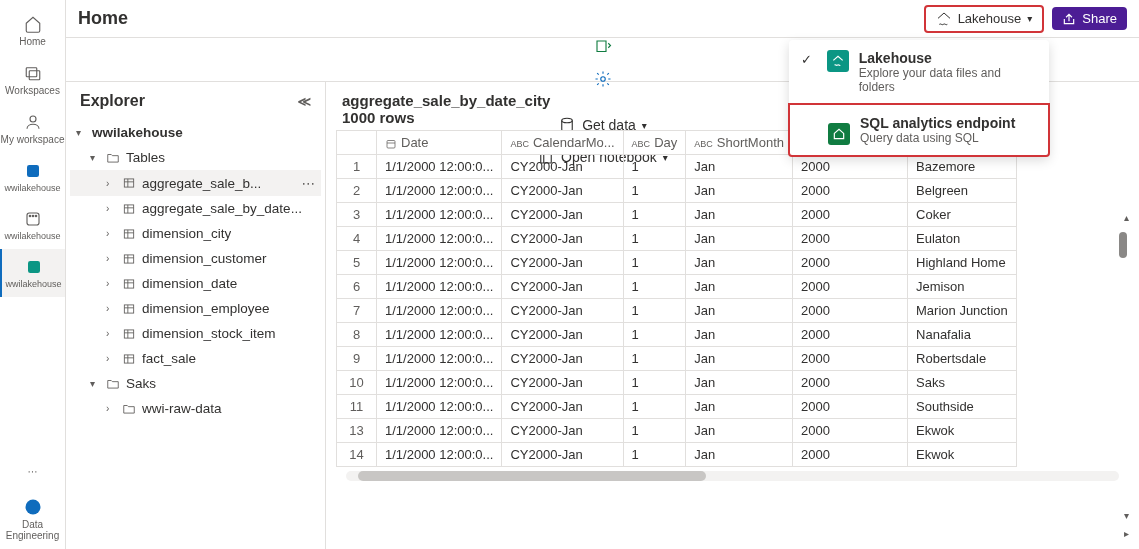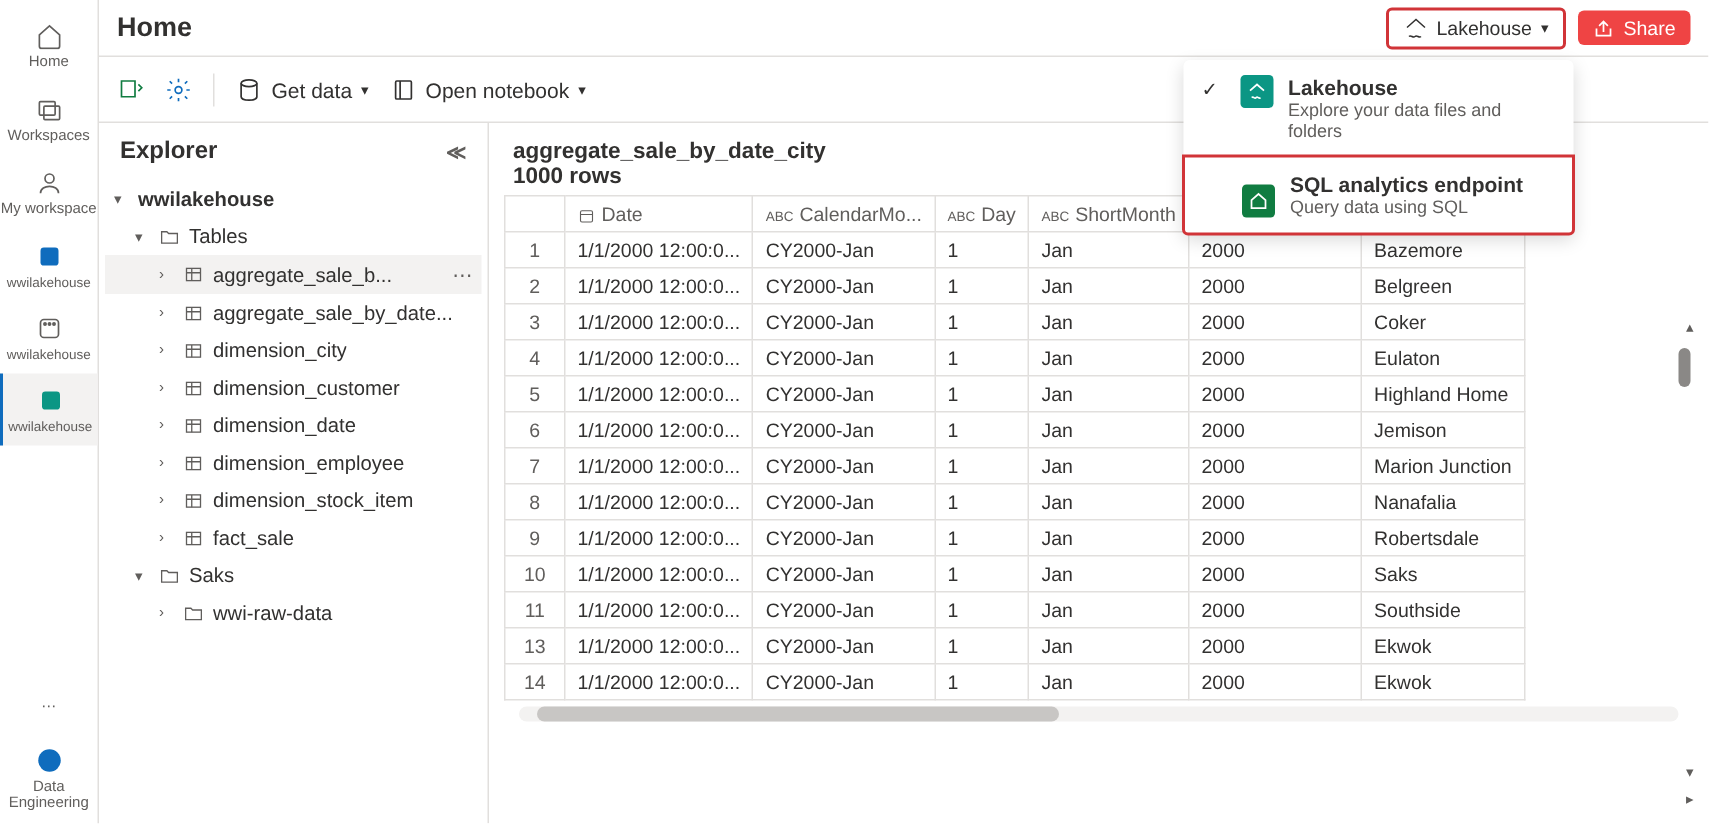--- a/index.html
+++ b/index.html
@@ -10,23 +10,23 @@
 .rail-icon { width: 20px; height: 20px; display: flex; align-items: center; justify-content: center; }
 .rail-item.wwi-active { background: #f3f2f1; border-left: 2px solid #0f6cbd; }
 
 .main { flex: 1; display: flex; flex-direction: column; }
 
 .header-row { display: flex; align-items: center; height: 38px; padding: 0 12px; border-bottom: 1px solid #e1dfdd; position: relative; }
 .header-title { font-size: 18px; font-weight: 600; }
 .header-spacer { flex: 1; }
 .hdr-btn { display: flex; align-items: center; gap: 6px; padding: 4px 10px; border: 1px solid #c8c6c4; border-radius: 4px; cursor: pointer; font-size: 13px; background: #fff; }
 .hdr-btn.highlight { border: 2px solid #d13438; }
-.hdr-btn.share { background: #ef4444; color: #fff; border: none; margin-left: 8px; }
-
-.toolbar-row { display: flex; align-items: center; height: 44px; padding: 0 12px; gap: 14px; border-bottom: 1px solid #e1dfdd; }
+.hdr-btn.share { background: #4c1d95; color: #fff; border: none; margin-left: 8px; }
+
+.toolbar-row { display: flex; align-items: center; height: 44px; padding: 0 12px; gap: 14px; border-bottom: 1px solid #e1dfdd; flex-direction: column; }
 .tb-item { display: flex; align-items: center; gap: 6px; cursor: pointer; font-size: 14px; color: #323130; }
 .tb-sep { width: 1px; height: 22px; background: #e1dfdd; }
 
 .content { flex: 1; display: flex; overflow: hidden; }
 
 .explorer { width: 260px; border-right: 1px solid #e1dfdd; display: flex; flex-direction: column; padding: 10px 4px; overflow-y: auto; }
 .explorer-hdr { display: flex; justify-content: space-between; align-items: center; padding: 0 10px 10px; font-size: 16px; font-weight: 600; }
 .tree-row { display: flex; align-items: center; gap: 6px; padding: 5px 6px; cursor: pointer; font-size: 13.5px; white-space: nowrap; overflow: hidden; text-overflow: ellipsis; }
 .tree-row.selected { background: #f3f2f1; }
 .indent1 { padding-left: 20px; } .indent2 { padding-left: 36px; }

